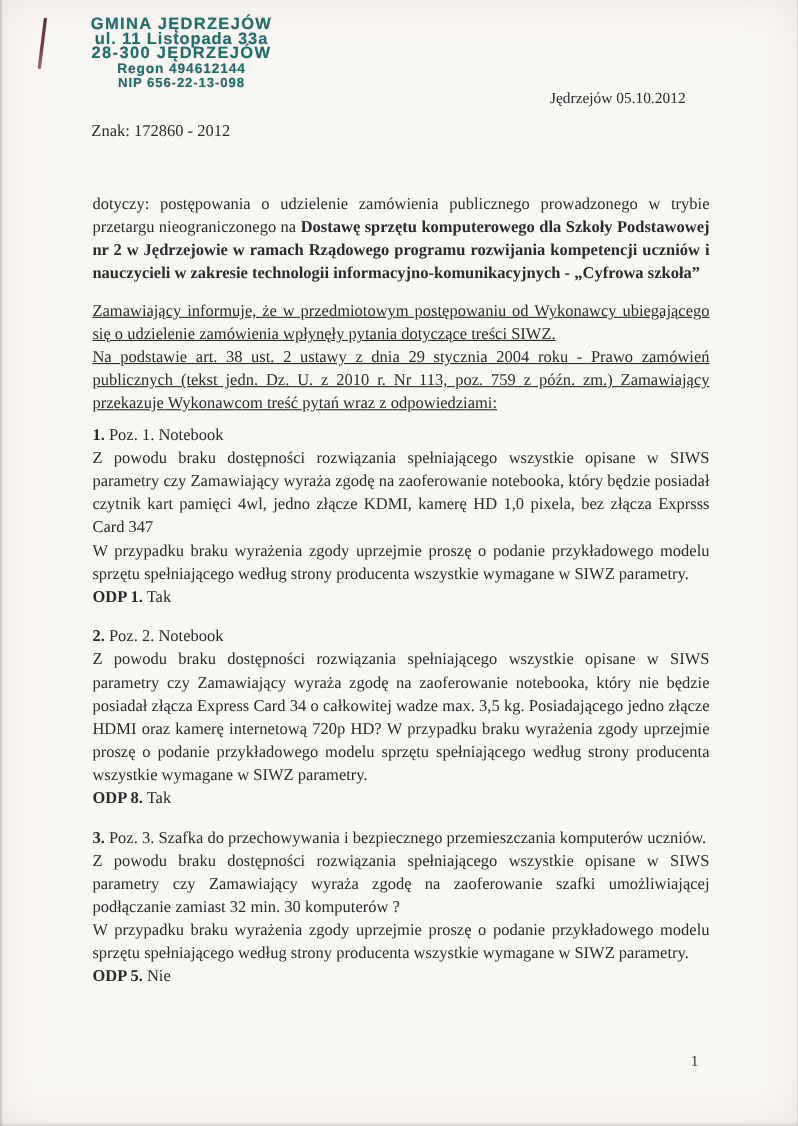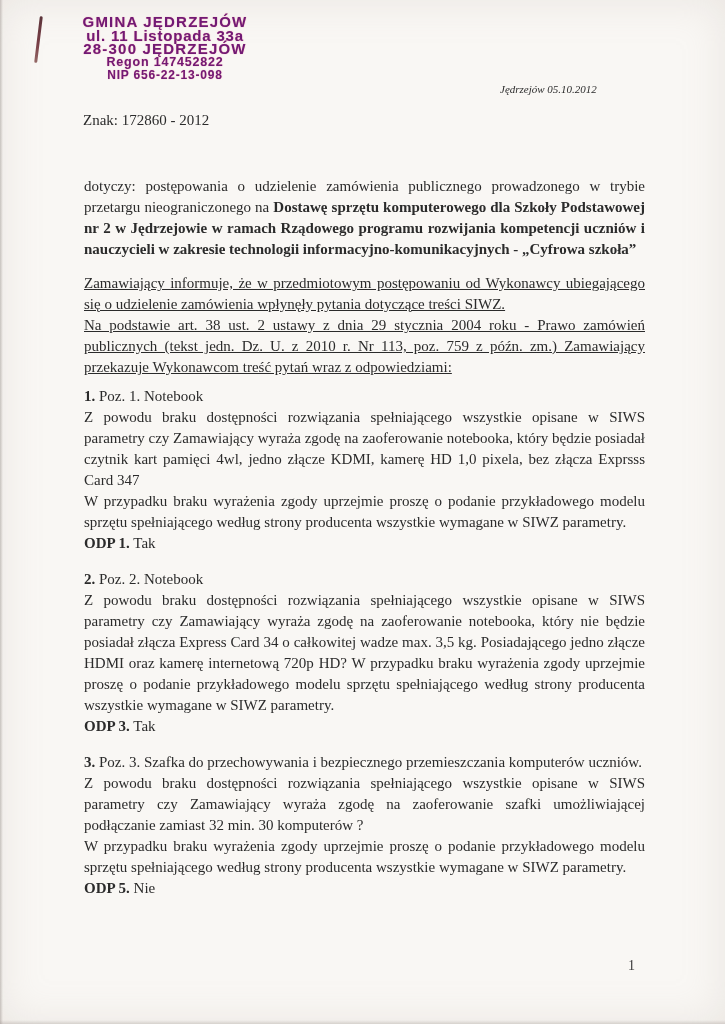--- a/index.html
+++ b/index.html
@@ -52,23 +52,22 @@
     user-select:none;
   }
   .stamp .s1{font-size:15px;line-height:14px;letter-spacing:1.2px;}
   .stamp .s2{font-size:15px;line-height:13px;letter-spacing:.8px;}
   .stamp .s3{font-size:15px;line-height:14px;letter-spacing:1.2px;}
   .stamp .s4{font-size:12.5px;line-height:13px;letter-spacing:.8px;}
   .stamp .s5{font-size:12px;line-height:13px;letter-spacing:.8px;}
   .dateline{
     position:absolute;
     left:500px;top:83px;
-    font-size:11px;
+    font-size:14px;
     white-space:nowrap;
-    font-style:italic;
   }
   .refline{
     position:absolute;
     left:83px;top:112px;
     font-size:15px;
     white-space:nowrap;
   }
   .doc-body{
     position:absolute;
     left:84px;top:176px;
@@ -94,43 +93,43 @@
     color:#3a3a3a;
   }
 </style>
 </head>
 <body>
 
 <div class="page" data-name="scanned-letter-page">
 
   <div class="pen-stroke" data-name="pen-stroke-mark"></div>
 
-  <div class="stamp" data-name="office-stamp" style="color: #701a75;">
+  <div class="stamp" data-name="office-stamp" style="color: #0f766e;">
     <div class="s1" data-name="stamp-line-municipality">GMINA JĘDRZEJÓW</div>
     <div class="s2" data-name="stamp-line-street">ul. 11 Listopada 33a</div>
     <div class="s3" data-name="stamp-line-city">28-300 JĘDRZEJÓW</div>
-    <div class="s4" data-name="stamp-line-regon">Regon 147452822</div>
+    <div class="s4" data-name="stamp-line-regon">Regon 494612144</div>
     <div class="s5" data-name="stamp-line-nip">NIP 656-22-13-098</div>
   </div>
 
   <div class="dateline" data-name="date-line">Jędrzejów 05.10.2012</div>
 
   <div class="refline" data-name="reference-number">Znak: 172860 - 2012</div>
 
   <div class="doc-body" data-name="document-body">
       <p class="para" data-name="paragraph-subject"><span>dotyczy: postępowania o udzielenie zamówienia publicznego prowadzonego w trybie przetargu nieograniczonego na </span><span class="b">Dostawę sprzętu komputerowego dla Szkoły Podstawowej nr 2 w Jędrzejowie w ramach Rządowego programu rozwijania kompetencji uczniów i nauczycieli w zakresie technologii informacyjno-komunikacyjnych - „Cyfrowa szkoła”</span></p>
       <p class="para" data-name="paragraph-intro"><span>Zamawiający informuje, że w przedmiotowym postępowaniu od Wykonawcy ubiegającego się o udzielenie zamówienia wpłynęły pytania dotyczące treści SIWZ.
 Na podstawie art. 38 ust. 2 ustawy z dnia 29 stycznia 2004 roku - Prawo zamówień publicznych (tekst jedn. Dz. U. z 2010 r. Nr 113, poz. 759 z późn. zm.) Zamawiający przekazuje Wykonawcom treść pytań wraz z odpowiedziami:</span></p>
       <p class="para" data-name="paragraph-q1"><span class="b">1.</span><span> Poz. 1. Notebook
 Z powodu braku dostępności rozwiązania spełniającego wszystkie opisane w SIWS parametry czy Zamawiający wyraża zgodę na zaoferowanie notebooka, który będzie posiadał czytnik kart pamięci 4wl, jedno złącze KDMI, kamerę HD 1,0 pixela, bez złącza Exprsss Card 347
 W przypadku braku wyrażenia zgody uprzejmie proszę o podanie przykładowego modelu sprzętu spełniającego według strony producenta wszystkie wymagane w SIWZ parametry.
 </span><span class="b">ODP 1.</span><span> Tak</span></p>
       <p class="para" data-name="paragraph-q2"><span class="b">2.</span><span> Poz. 2. Notebook
 Z powodu braku dostępności rozwiązania spełniającego wszystkie opisane w SIWS parametry czy Zamawiający wyraża zgodę na zaoferowanie notebooka, który nie będzie posiadał złącza Express Card 34 o całkowitej wadze max. 3,5 kg. Posiadającego jedno złącze HDMI oraz kamerę internetową 720p HD? W przypadku braku wyrażenia zgody uprzejmie proszę o podanie przykładowego modelu sprzętu spełniającego według strony producenta wszystkie wymagane w SIWZ parametry.
-</span><span class="b">ODP 3.</span><span> Tak</span></p>
+</span><span class="b">ODP 8.</span><span> Tak</span></p>
       <p class="para" data-name="paragraph-q3"><span class="b">3.</span><span> Poz. 3. Szafka do przechowywania i bezpiecznego przemieszczania komputerów uczniów.
 Z powodu braku dostępności rozwiązania spełniającego wszystkie opisane w SIWS parametry czy Zamawiający wyraża zgodę na zaoferowanie szafki umożliwiającej podłączanie zamiast 32 min. 30 komputerów ?
 W przypadku braku wyrażenia zgody uprzejmie proszę o podanie przykładowego modelu sprzętu spełniającego według strony producenta wszystkie wymagane w SIWZ parametry.
 </span><span class="b">ODP 5.</span><span> Nie</span></p>
     </div>
 
   <div class="page-number" data-name="page-number">1</div>
 
 </div>
 

